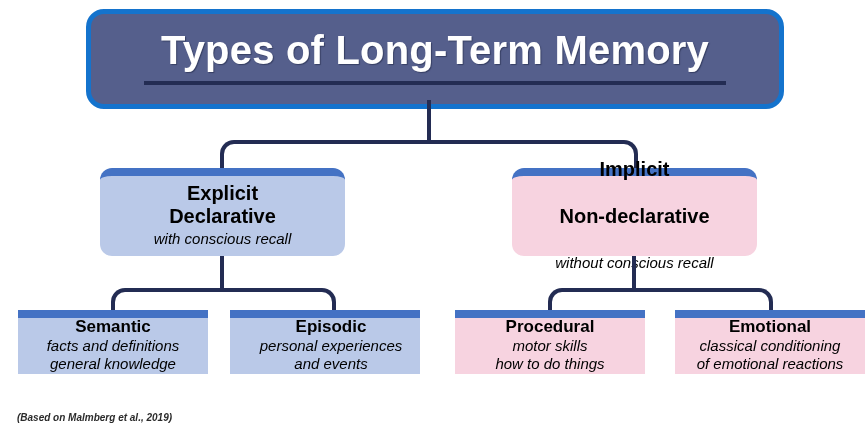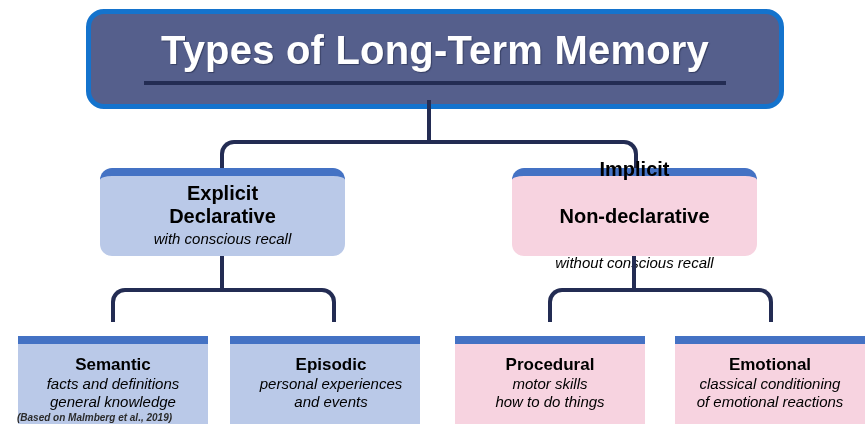--- a/index.html
+++ b/index.html
@@ -80,21 +80,21 @@
   }
 
   
   .level2 { width: 245px; height: 88px; top: 168px; border-radius: 12px; }
   .level2 .line-bold   { font-size: 20px; }
   .level2 .line-italic { font-size: 15px; margin-top: 2px; }
   #node-explicit { left: 100px; }
   #node-implicit { left: 512px; gap: 24px; }
 
   
-  .level3 { width: 190px; height: 88px; top: 336px; }
+  .level3 { width: 190px; height: 64px; top: 310px; }
   .level3 .line-bold   { font-size: 17px; }
   .level3 .line-italic { font-size: 15px; }
   #node-semantic   { left: 18px;  }
   #node-episodic   { left: 230px; padding-left: 16px; }
   #node-procedural { left: 455px; }
   #node-emotional  { left: 675px; }
 
   
   .conn {
     position: absolute;

